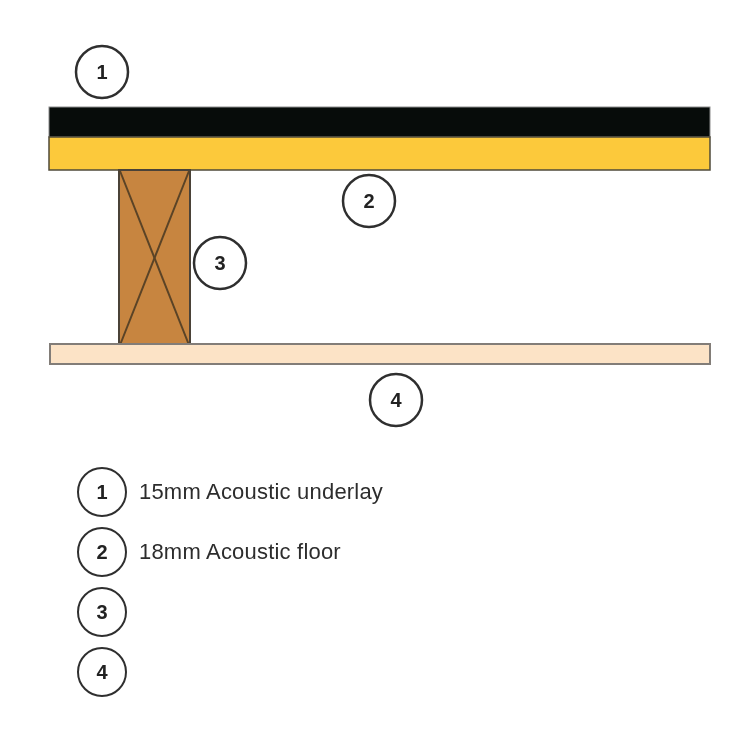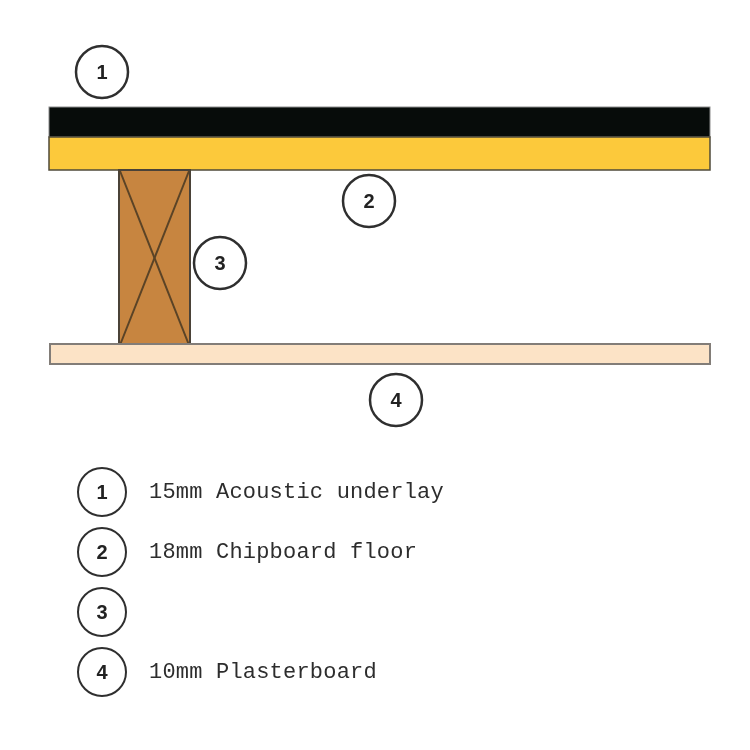--- a/index.html
+++ b/index.html
@@ -47,26 +47,25 @@
     background: #ffffff;
     display: flex;
     align-items: center;
     justify-content: center;
     font-size: 20px;
     font-weight: 700;
     color: #222222;
     flex: 0 0 auto;
   }
   .legend-label {
-    margin-left: 22px;
+    margin-left: 12px;
     font-size: 22px;
     color: #2d2d2d;
     letter-spacing: 0.2px;
     white-space: nowrap;
-    font-family: Liberation Mono, monospace;
   }
 </style>
 </head>
 <body>
 
 <div class="canvas">
 
   <svg class="diagram-svg" width="750" height="460" viewBox="0 0 750 460">
 
     <rect x="49" y="107" width="661" height="30" stroke="#8c8c8c" stroke-width="1" fill="#070c0a"></rect>
@@ -108,30 +107,29 @@
       <div class="legend-circle">
         <span>1</span>
       </div>
       <div class="legend-label">15mm Acoustic underlay</div>
     </div>
 
     <div class="legend-row">
       <div class="legend-circle">
         <span>2</span>
       </div>
-      <div class="legend-label">18mm Chipboard floor</div>
+      <div class="legend-label">18mm Acoustic floor</div>
     </div>
 
     <div class="legend-row">
       <div class="legend-circle">
         <span>3</span>
       </div>
     </div>
 
     <div class="legend-row">
       <div class="legend-circle">
         <span>4</span>
       </div>
-      <div class="legend-label">10mm Plasterboard</div>
     </div>
 
   </div>
 </div>
 
 </body></html>

